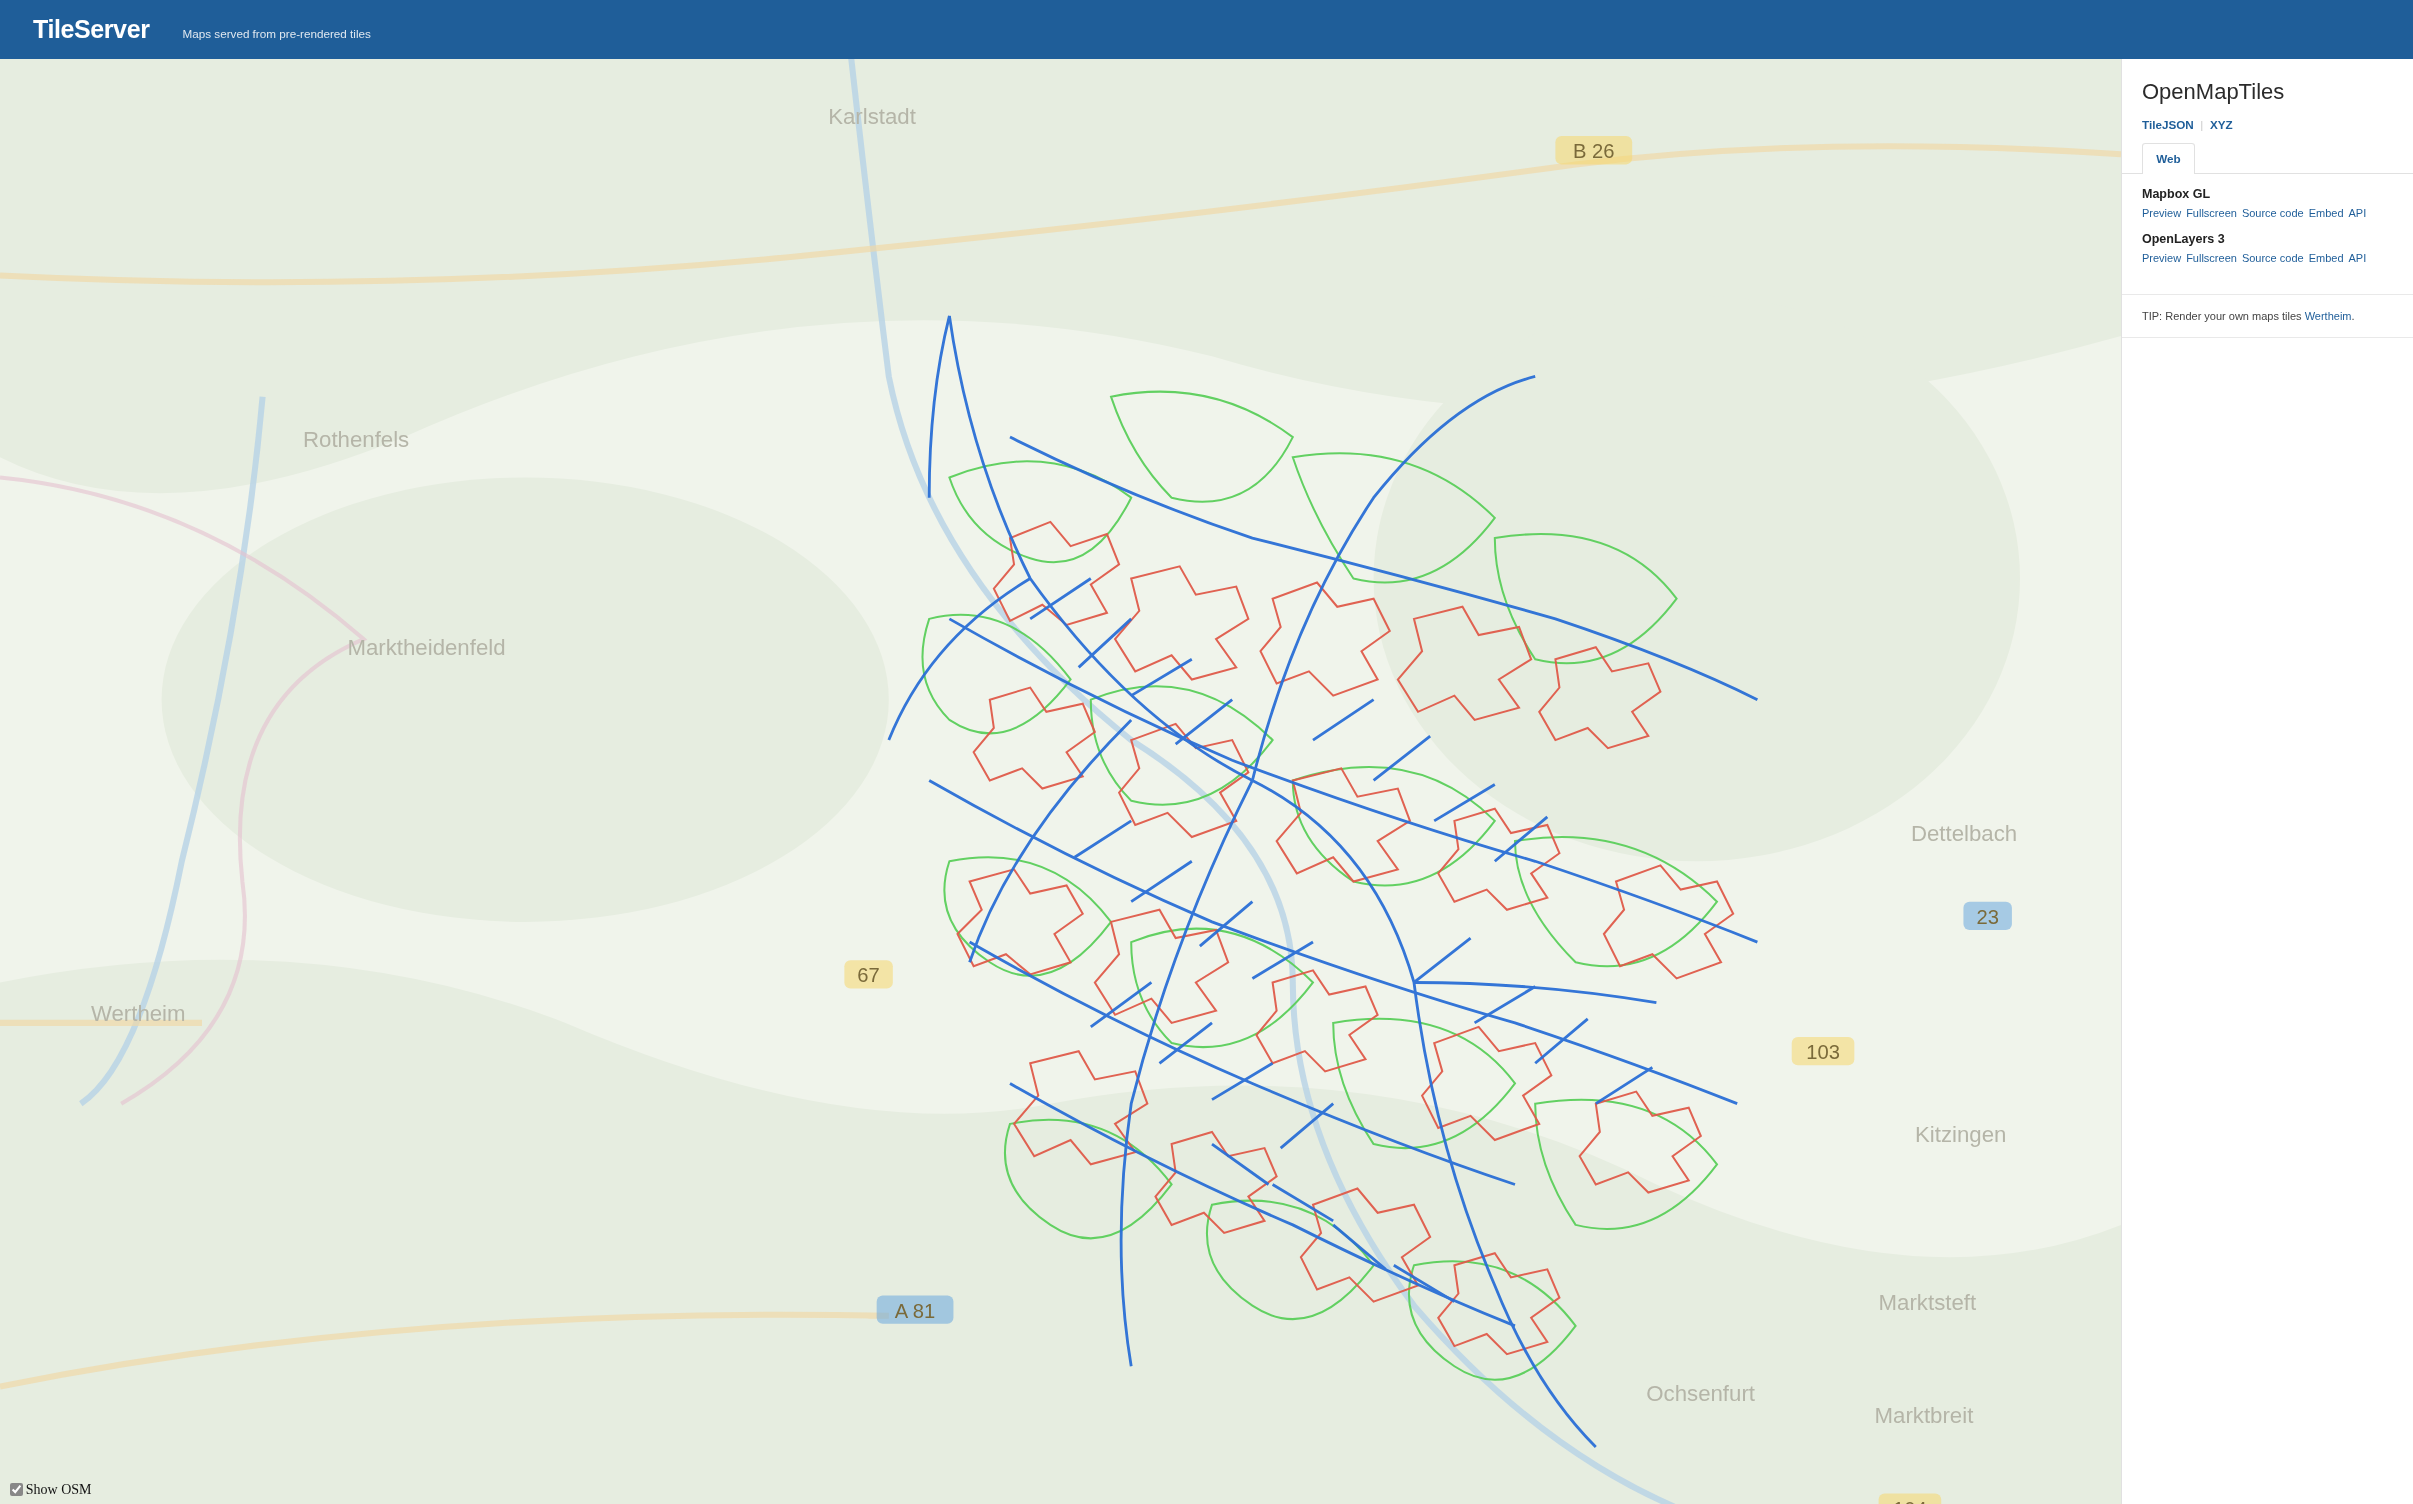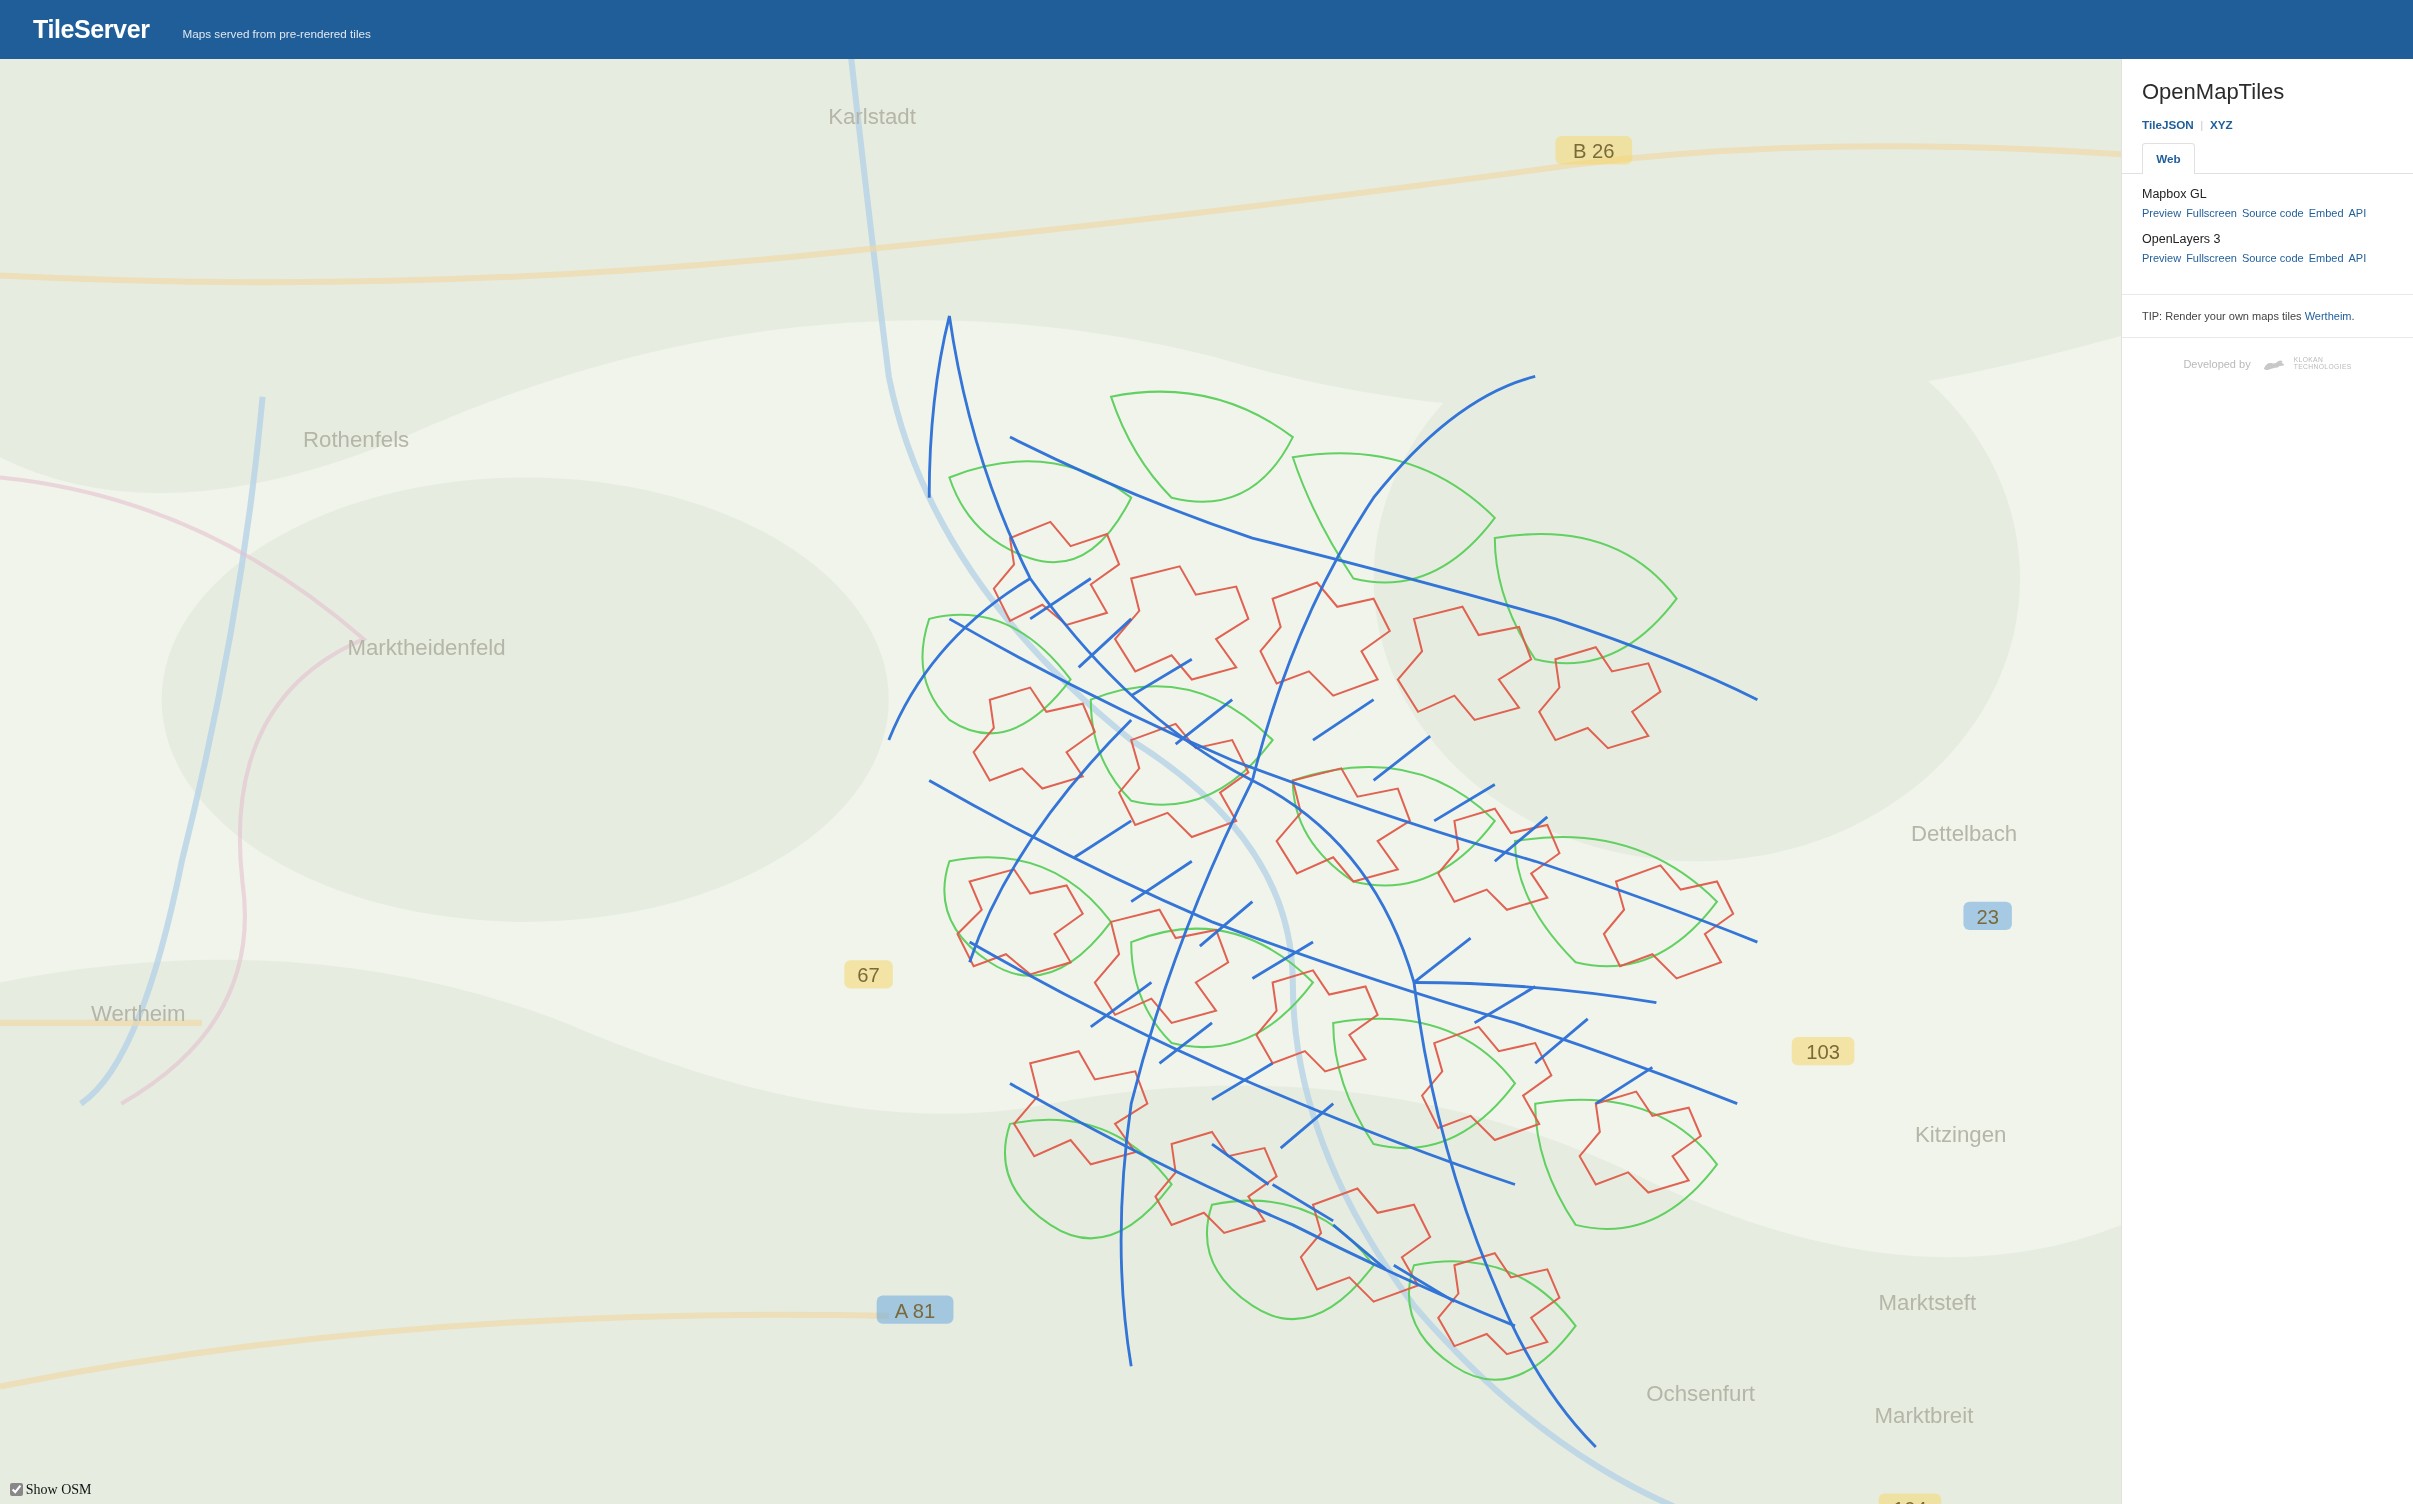--- a/index.html
+++ b/index.html
@@ -62,21 +62,21 @@
     background: #fff;
     margin-bottom: -0.8px;
     color: #1f5e99;
     font-size: 11.7px;
     cursor: pointer;
     font-weight: bold;
   }
   
   .renderers { padding: 13.3px 20px 16.7px 20px; border-bottom: 0.8px solid #e9e9e9; }
   .renderer { margin-bottom: 13.3px; }
-  .renderer h3 { font-size: 12.5px; font-weight: 400; color: #222; margin-bottom: 5px; }
+  .renderer h3 { font-size: 12.5px; font-weight: 700; color: #222; margin-bottom: 5px; }
   .renderer .rlinks a { color: #1f5e99; text-decoration: none; font-size: 11px; margin-right: 5px; }
   
   .tip { padding: 15px 20px; border-bottom: 0.8px solid #e9e9e9; font-size: 11px; color: #444; }
   .tip a { color: #1f5e99; text-decoration: none; }
   
   .dev { padding: 18.3px 20px; color: #b9b9b9; font-size: 11px; display: flex; align-items: center; justify-content: center; gap: 10px; }
   .klogo { display: inline-flex; align-items: center; gap: 5px; color: #b9b9b9; }
   .klogo svg { width: 28px; height: 15px; }
   .klogo .ktxt { font-size: 6.7px; line-height: 1; letter-spacing: 0.4px; }
   
@@ -253,24 +253,15 @@
           <div class="rlinks"><a href="#">Preview</a><a href="#">Fullscreen</a><a href="#">Source code</a><a href="#">Embed</a><a href="#">API</a></div>
         </div>
         <div class="renderer">
           <h3>OpenLayers 3</h3>
           <div class="rlinks"><a href="#">Preview</a><a href="#">Fullscreen</a><a href="#">Source code</a><a href="#">Embed</a><a href="#">API</a></div>
         </div>
       </div>
     <div class="tip">
       <span>TIP: Render your own maps tiles </span><a href="#">Wertheim</a><span>.</span>
     </div>
-    <div class="dev">
-      <span>Developed by</span>
-      <span class="klogo">
-        <svg viewBox="0 0 60 30">
-          <path d="M6 24 Q12 10 22 12 Q30 14 34 10 Q40 4 46 8 L44 12 Q48 12 50 16 Q46 18 40 18 Q36 22 30 22 Q22 24 16 26 Q10 28 6 24 Z" fill="#c8c8c8"></path>
-        </svg>
-        <span class="ktxt"><span>KLOKAN</span><br><span>TECHNOLOGIES</span></span>
-      </span>
-    </div>
   </aside>
 </div>
 
 
 </body></html>

